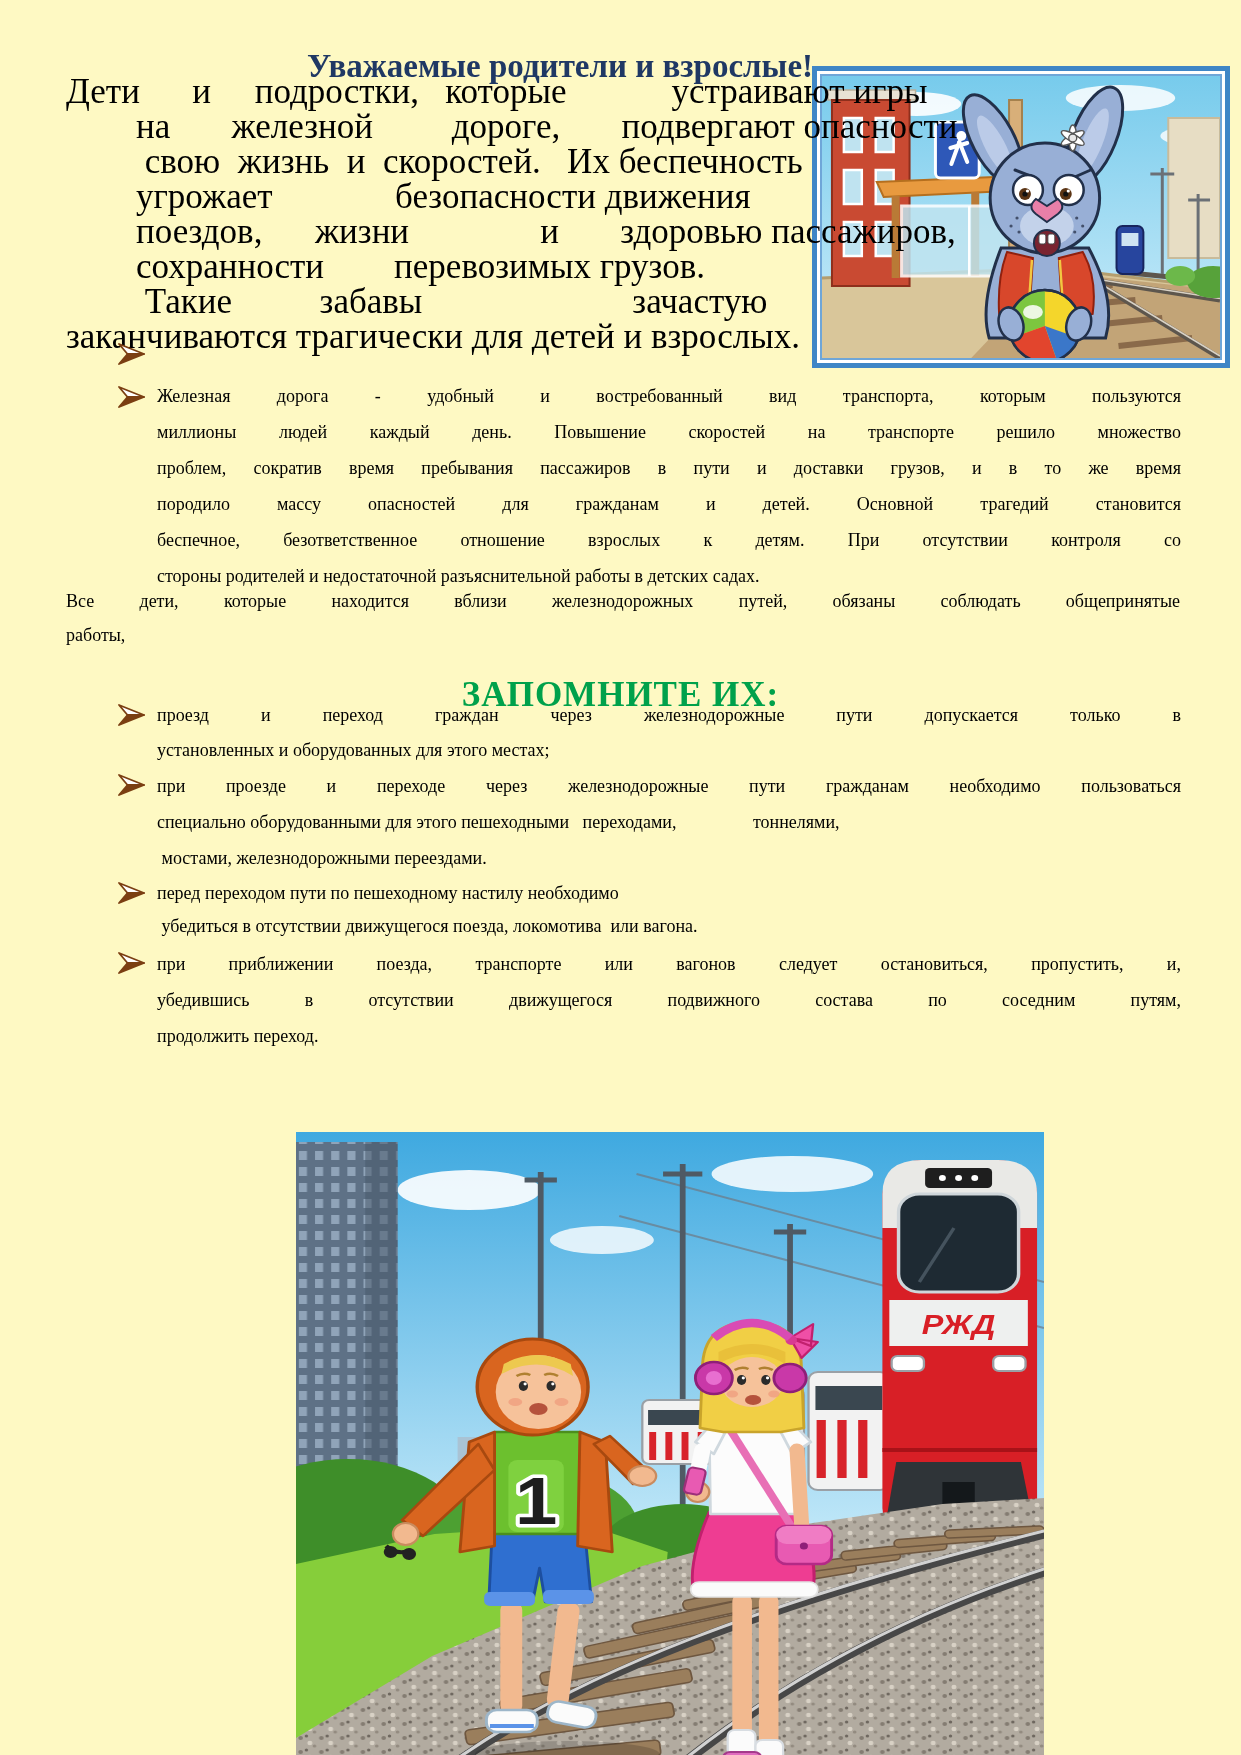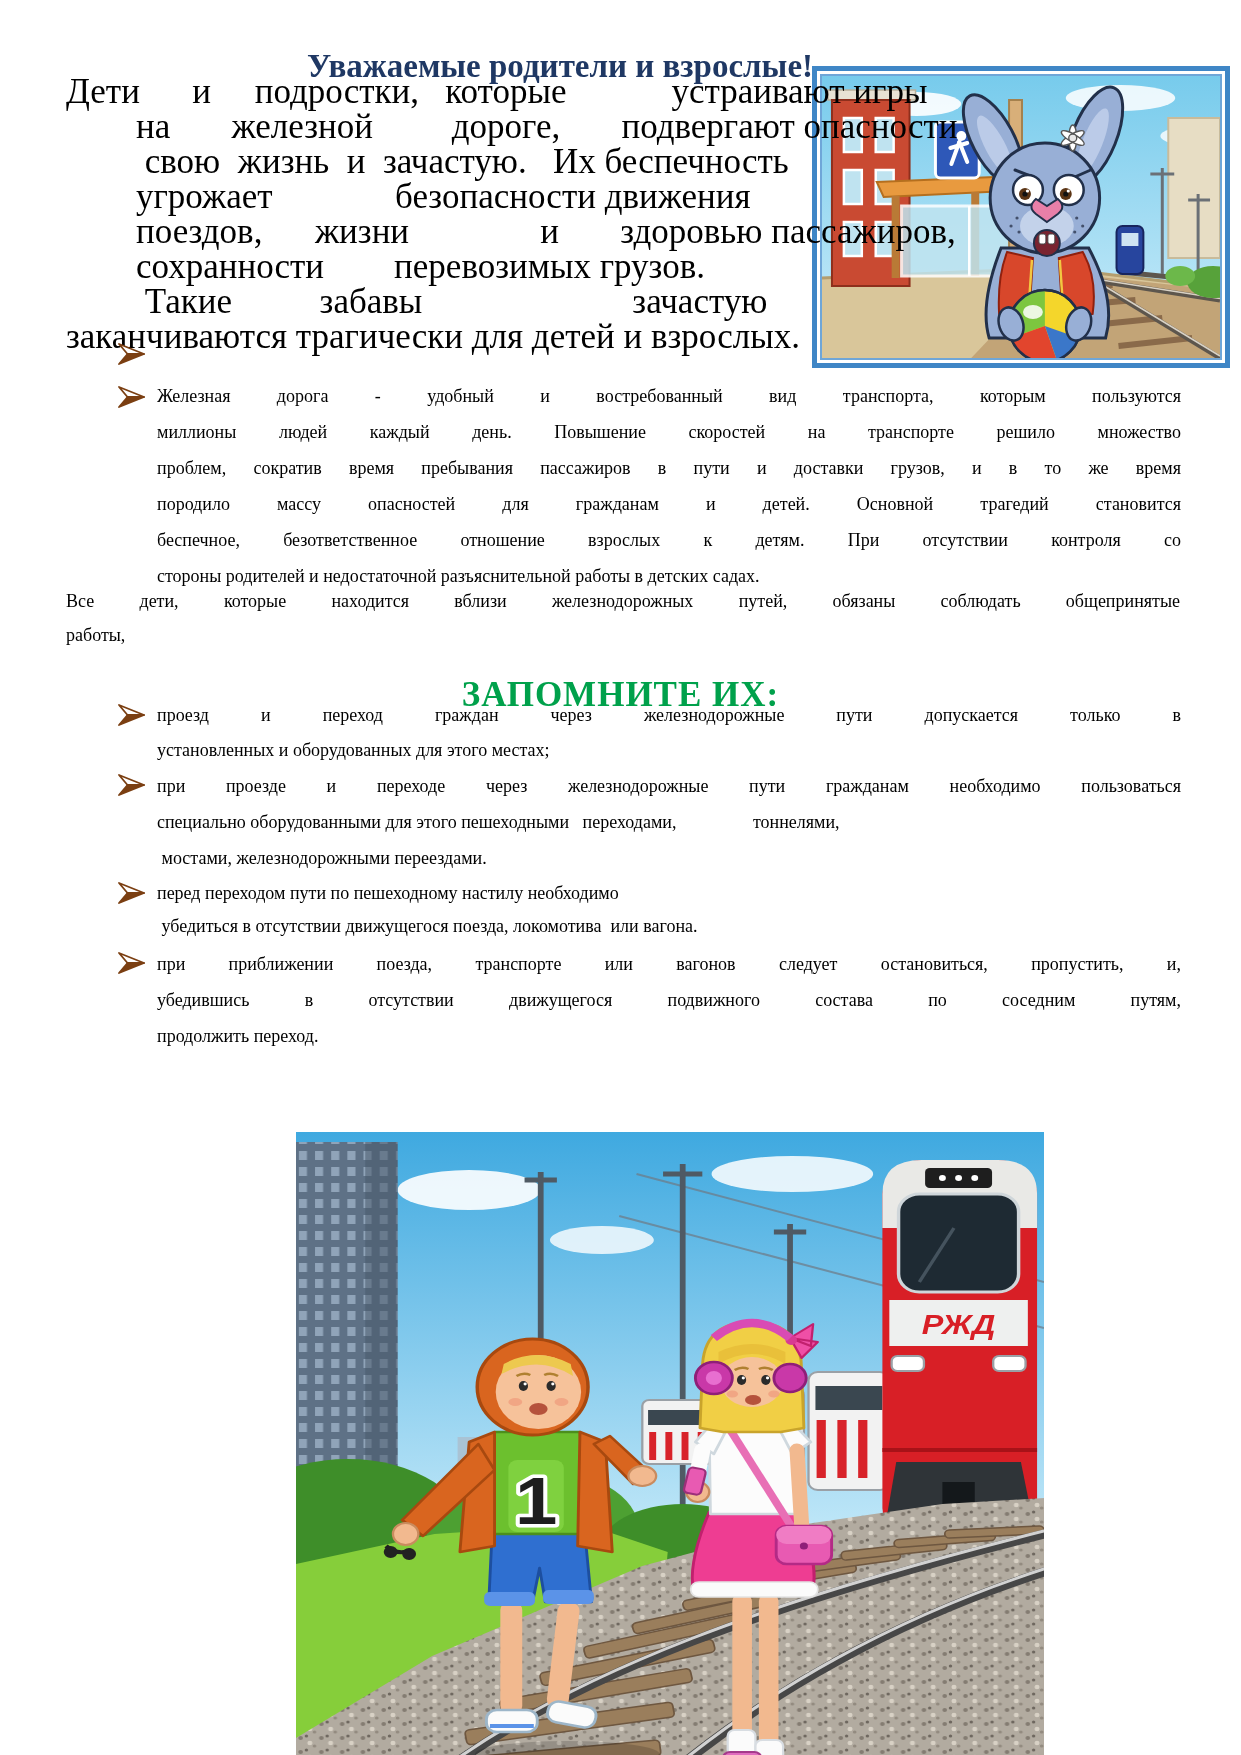--- a/index.html
+++ b/index.html
@@ -1,16 +1,16 @@
 <!DOCTYPE html>
 <html lang="ru" style="--title_color: #1F3864; --heading_color: #00A14B; --arrow_color: #7B3F12;"><head>
 <meta charset="utf-8">
 <style>
   html,body{margin:0;padding:0;background:#9a9a9a;}
-  .page{position:relative;width:1241px;height:1755px;margin:0 auto;background:#ffffff;
+  .page{position:relative;width:1241px;height:1755px;margin:0 auto;background:#fef9c3;
         font-family:"Liberation Serif",serif;color:#000;overflow:hidden;}
   .title{position:absolute;left:0;top:26px;width:1120px;text-align:center;
          font-size:33px;font-weight:bold;color:var(--title_color,#1F3864);}
   .heading2{position:absolute;left:0;top:646px;width:1241px;text-align:center;
             font-size:35px;font-weight:bold;color:var(--heading_color,#00A14B);letter-spacing:1px;}
   .intro{position:absolute;left:66px;top:74px;font-size:35px;line-height:35px;}
   .pre{white-space:pre;}
   .plain{text-align:left;}
   .stretch{text-align:justify;text-align-last:justify;}
   .tblock{position:absolute;font-size:18px;}
@@ -184,21 +184,21 @@
         <ellipse cx="212" cy="236" rx="10" ry="7" fill="#ffffff" opacity=".85"></ellipse>
         <ellipse cx="190" cy="248" rx="12" ry="17" fill="#98AFD6" stroke="#22304A" stroke-width="2.5" transform="rotate(-18 190 248)"></ellipse>
         <ellipse cx="258" cy="248" rx="12" ry="17" fill="#98AFD6" stroke="#22304A" stroke-width="2.5" transform="rotate(18 258 248)"></ellipse>
       </svg>
     </div>
   </figure>
 
   <div class="intro">
     <div class="pre">Дети      и     подростки,   которые            устраивают игры</div>
     <div class="pre">        на       железной         дороге,       подвергают опасности</div>
-    <div class="pre">         свою  жизнь  и  зачастую.   Их беспечность</div>
+    <div class="pre">         свою  жизнь  и  скоростей.   Их беспечность</div>
     <div class="pre">        угрожает              безопасности движения</div>
     <div class="pre">        поездов,      жизни               и       здоровью пассажиров,</div>
     <div class="pre">        сохранности        перевозимых грузов.</div>
     <div class="pre">         Такие          забавы                        зачастую</div>
     <div class="pre">заканчиваются трагически для детей и взрослых.</div>
   </div>
 
   <span class="arrow a-empty">
       <svg>
         <use href="#arrow-glyph"></use>

